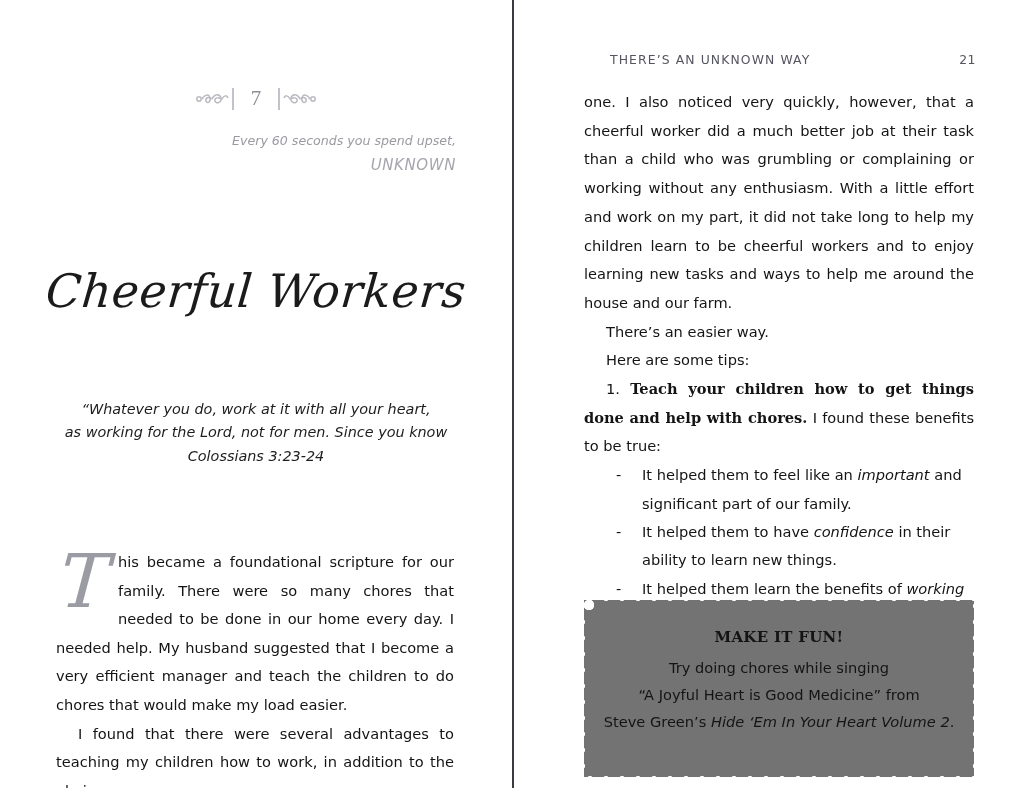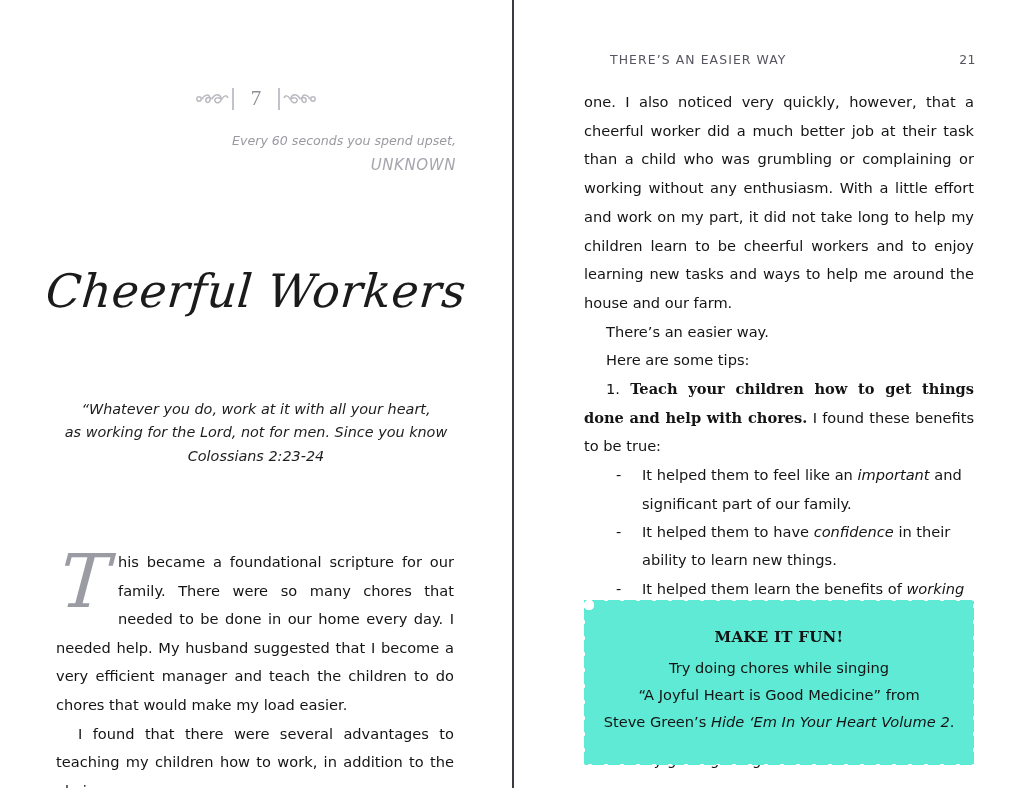--- a/index.html
+++ b/index.html
@@ -189,22 +189,22 @@
     left: 32px;
     top: 0;
   }
 
   .callout-box {
     position: absolute;
     left: 72px;
     top: 600px;
     width: 390px;
     box-sizing: border-box;
-    background: #5eead4;
-    padding: 24px 18px 30px 18px;
+    background: #737373;
+    padding: 24px 18px 42px 18px;
     text-align: center;
     font-family: "DejaVu Sans", sans-serif;
     font-size: 14.6px;
     line-height: 27px;
     color: #141414;
     -webkit-mask-image:
       radial-gradient(circle 5px at 5px 5px, transparent 5px, #000 5.4px);
   }
   .callout-scallop-top,
   .callout-scallop-bottom,
@@ -280,37 +280,37 @@
     <div class="epigraph">
       <span class="epigraph-line">Every 60 seconds you spend upset,</span>
       <span class="epigraph-source">UNKNOWN</span>
     </div>
 
     <h1 class="chapter-title">Cheerful Workers</h1>
 
     <div class="scripture-quote">
       <span>“Whatever you do, work at it with all your heart,</span>
       <span>as working for the Lord, not for men. Since you know</span>
-      <span>Colossians 2:23-24</span>
+      <span>Colossians 3:23-24</span>
     </div>
 
     <div class="left-body">
       <p class="dropcap-para">
         <span class="dropcap">T</span><span>his became a foundational scripture for our family. There were so many chores that needed to be done in our home every day. I needed help. My husband suggested that I become a very efficient manager and teach the children to do chores that would make my load easier.</span>
       </p>
       <p>I found that there were several advantages to teaching my children how to work, in addition to the obvious</p>
     </div>
   </div>
 
   <div class="gutter-divider"></div>
 
   <div class="page-right">
 
     <div class="running-header">
-      <span class="header-title">THERE’S AN EASIER WAY</span>
+      <span class="header-title">THERE’S AN UNKNOWN WAY</span>
       <span class="page-number">21</span>
     </div>
 
     <div class="right-body">
       <p>one. I also noticed very quickly, however, that a cheerful worker did a much better job at their task than a child who was grumbling or complaining or working without any enthusiasm. With a little effort and work on my part, it did not take long to help my children learn to be cheerful workers and to enjoy learning new tasks and ways to help me around the house and our farm.</p>
       <p class="indent">There’s an easier way.</p>
       <p class="indent">Here are some tips:</p>
 
       <p class="indent gap-before">
         <span>1.</span>

